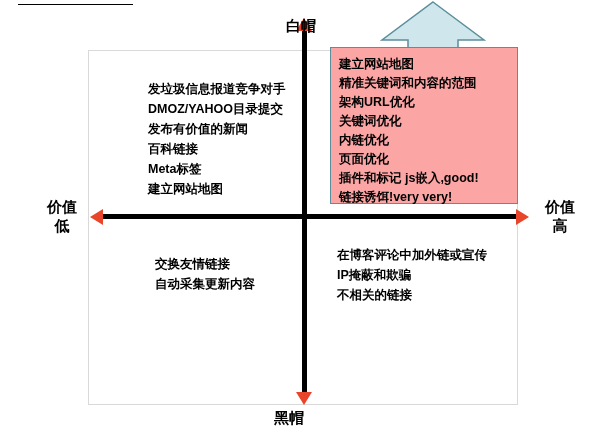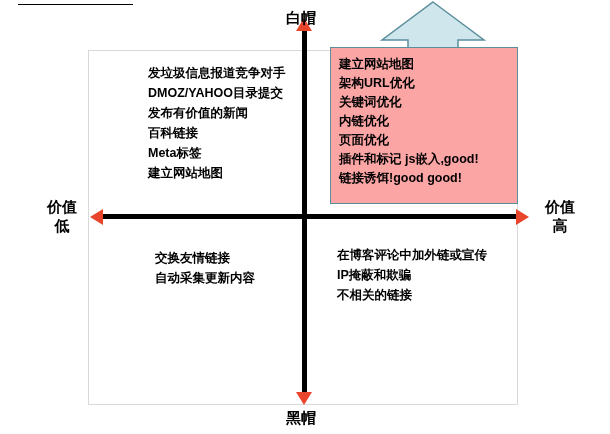--- a/index.html
+++ b/index.html
@@ -94,22 +94,22 @@
 
   
   .axis-label {
     position: absolute;
     font-size: 15px;
     font-weight: bold;
     color: #000;
     line-height: 19px;
     white-space: nowrap;
   }
-  #label-top    { left: 286px; top: 8px; }
-  #label-bottom { left: 286px; top: 408px; }
+  #label-top    { left: 286px; top: 16px; }
+  #label-bottom { left: 274px; top: 408px; }
   #label-left   { left: 47px;  top: 197px; text-align: center; }
   #label-right  { left: 545px; top: 197px; text-align: center; }
 
   
   .big-arrow {
     position: absolute;
     left: 378px;
     top: 0px;
     width: 110px;
     height: 70px;
@@ -130,22 +130,22 @@
 
   
   .block {
     position: absolute;
     font-size: 12.5px;
     line-height: 20px;
     color: #000;
     white-space: nowrap;
   }
   .block div { font-weight: bold; }
-  #q2-block { left: 148px; top: 63px; }
-  #q3-block { left: 155px; top: 248px; }
+  #q2-block { left: 148px; top: 79px; }
+  #q3-block { left: 155px; top: 254px; }
   #q4-block { left: 337px; top: 245px; }
   .callout .c-line {
     font-size: 12.5px;
     line-height: 19px;
     font-weight: bold;
     color: #000;
     white-space: nowrap;
   }
 </style>
 </head>
@@ -174,26 +174,27 @@
     <div>价值</div>
     <div>低</div>
   </div>
   <div class="axis-label" id="label-right">
     <div>价值</div>
     <div>高</div>
   </div>
 
   <div class="callout">
     <div class="c-line">建立网站地图</div>
+    <div class="c-line">精准关键词和内容的范围</div>
     <div class="c-line">架构URL优化</div>
     <div class="c-line">关键词优化</div>
     <div class="c-line">内链优化</div>
     <div class="c-line">页面优化</div>
     <div class="c-line">插件和标记 js嵌入,good!</div>
-    <div class="c-line">链接诱饵!good good!</div>
+    <div class="c-line">链接诱饵!very very!</div>
   </div>
 
   <div class="block" id="q2-block">
     <div>发垃圾信息报道竞争对手</div>
     <div>DMOZ/YAHOO目录提交</div>
     <div>发布有价值的新闻</div>
     <div>百科链接</div>
     <div>Meta标签</div>
     <div>建立网站地图</div>
   </div>

